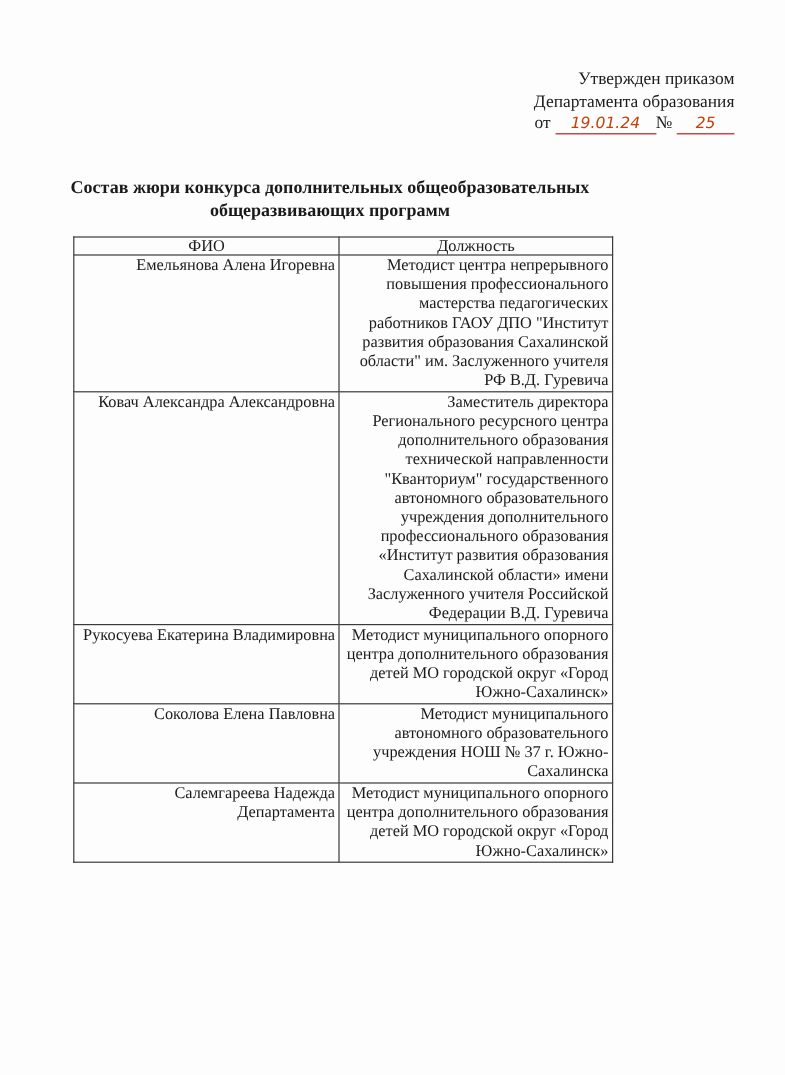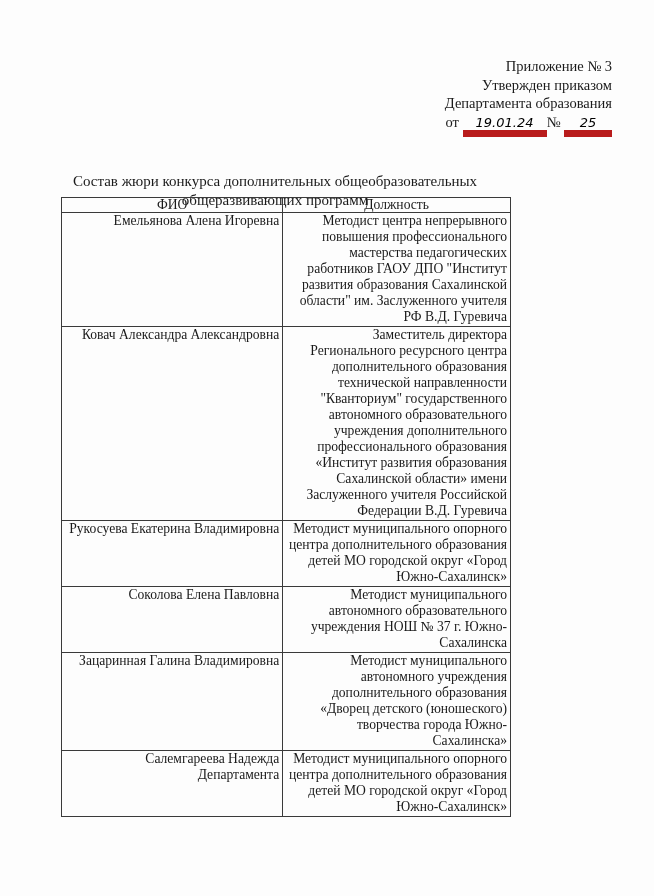--- a/index.html
+++ b/index.html
@@ -6,47 +6,46 @@
   body {
     width:654px; height:896px; background:#fdfdfd; position:relative; overflow:hidden;
     font-family:"Liberation Serif", serif; color:#1a1a1a;
   }
   .approval {
     position:absolute; right:42px; top:57px; text-align:right;
     font-size:14.5px; line-height:18.5px;
   }
   .approval .line { white-space:nowrap; }
   .hand {
-    display:inline-block; border-bottom:7px solid #b91c1c; text-align:center;
-    font-family:"DejaVu Sans", sans-serif; font-style:italic; color:#000000; font-size:13px;
+    display:inline-block; border-bottom:1px solid #b91c1c; text-align:center;
+    font-family:"DejaVu Sans", sans-serif; font-style:italic; color:#c2410c; font-size:13px;
     line-height:15px;
   }
   .hand.date { width:84px; }
   .hand.num { width:48px; }
   .title {
-    position:absolute; left:0; width:550px; top:172px; text-align:center;
-    font-weight:normal; font-size:15px; line-height:18.5px;
+    position:absolute; left:0; width:550px; top:148px; text-align:center;
+    font-weight:bold; font-size:15px; line-height:18.5px;
   }
   table {
     position:absolute; left:61px; top:197px; width:450px;
     border-collapse:collapse; font-size:13.6px; line-height:16px;
   }
   td, th {
     border:1px solid #3a3a3a; vertical-align:top; padding:0 3px 1px 3px; text-align:right;
     font-weight:normal;
   }
   th { text-align:center; padding:0 3px; line-height:14px; }
   col.c1 { width:269px; }
   col.c2 { width:268px; }
 </style>
 </head>
 <body>
 
 <div class="approval">
-  <div class="line">Приложение  № 3</div>
   <div class="line">Утвержден приказом</div>
   <div class="line">Департамента образования</div>
   <div class="line">
     <span>от</span>
     <span class="hand date">19.01.24</span><span>№</span>
     <span class="hand num">25</span>
   </div>
 </div>
 
 <div class="title">
@@ -76,21 +75,17 @@
     </tr>
     <tr>
       <td>Рукосуева Екатерина Владимировна</td>
       <td>Методист муниципального опорного центра дополнительного образования детей МО городской округ «Город Южно-Сахалинск»</td>
     </tr>
     <tr>
       <td>Соколова Елена Павловна</td>
       <td>Методист муниципального автономного образовательного учреждения НОШ № 37 г. Южно-Сахалинска</td>
     </tr>
     <tr>
-      <td>Зацаринная Галина Владимировна</td>
-      <td>Методист муниципального автономного учреждения дополнительного образования «Дворец детского (юношеского) творчества города Южно-Сахалинска»</td>
-    </tr>
-    <tr>
       <td>Салемгареева Надежда Департамента</td>
       <td>Методист муниципального опорного центра дополнительного образования детей МО городской округ «Город Южно-Сахалинск»</td>
     </tr>
   </tbody>
 </table>
 
 </body></html>

